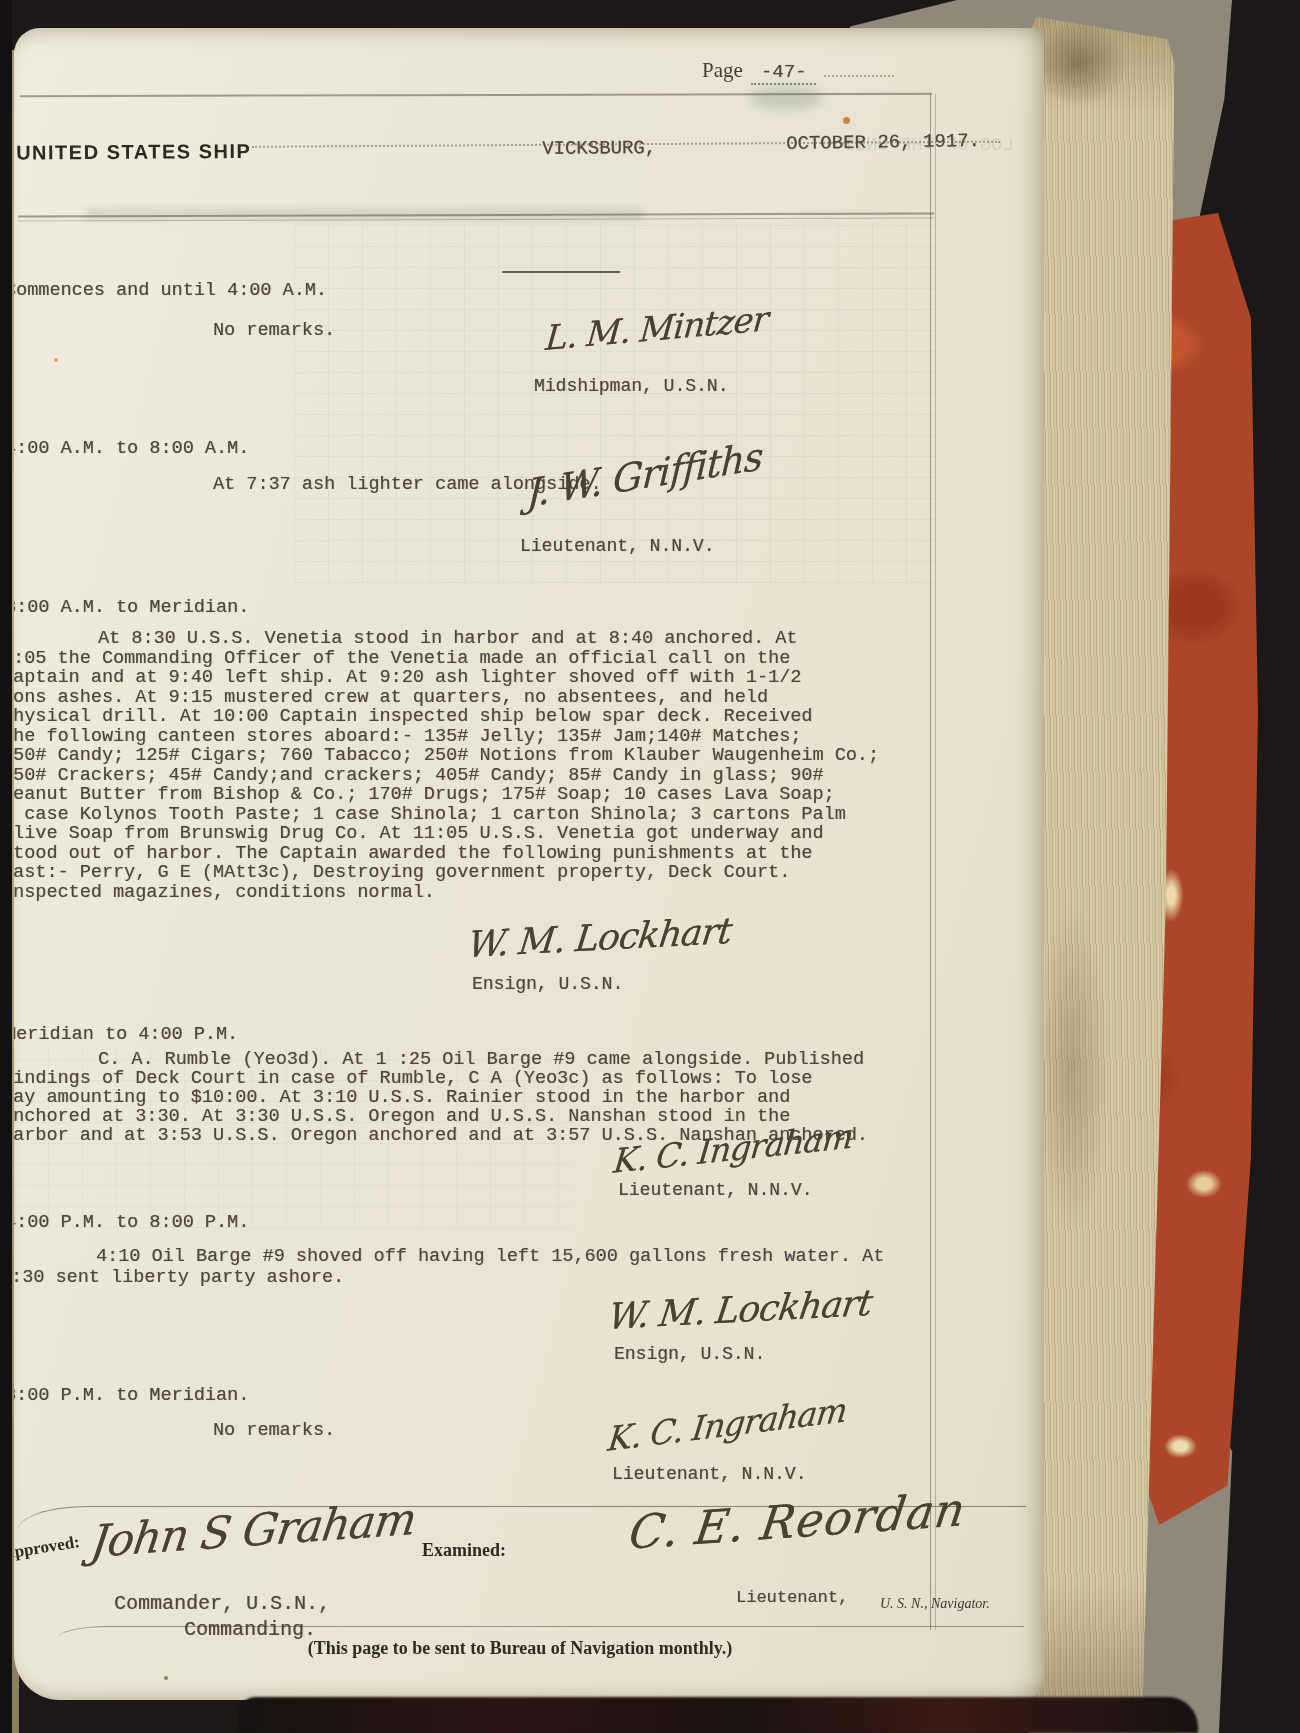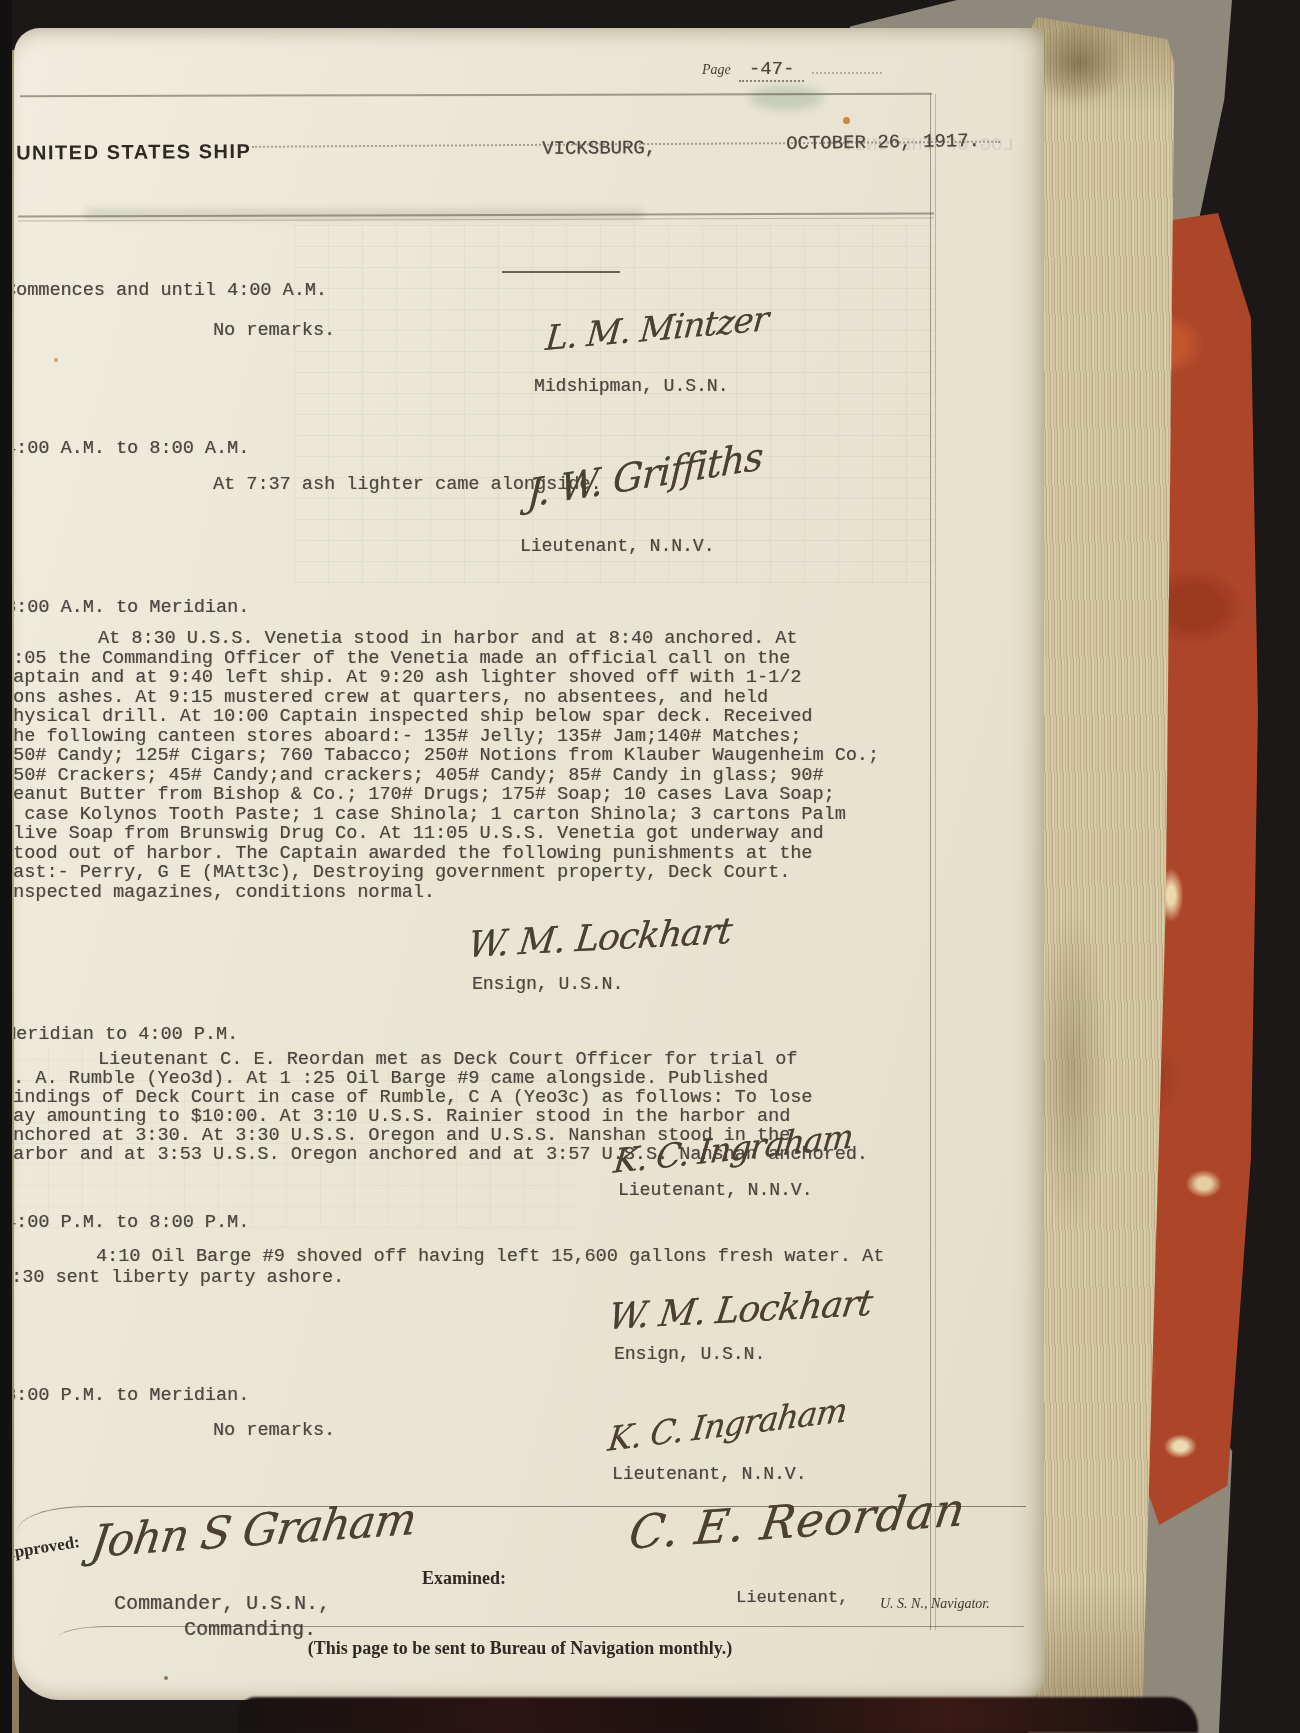--- a/index.html
+++ b/index.html
@@ -92,21 +92,21 @@
     <div class="abs ghostgrid" style="left:280px;top:195px;width:640px;height:360px;"></div>
     <div class="abs ghostgrid" style="left:0;top:1020px;width:560px;height:180px;opacity:.045;"></div>
     <div class="abs ghost" style="left:600px;top:106px;width:400px;font-size:19px;">LOG OF THE UNIT</div>
     <div class="abs smudge" style="left:735px;top:58px;width:74px;height:24px;background:#7e9a84;opacity:.32;"></div>
     <div class="abs smudge" style="left:70px;top:180px;width:560px;height:12px;background:#8a8878;opacity:.2;filter:blur(3px);border-radius:6px;"></div>
     <div class="abs dot" style="left:829px;top:89px;width:7px;height:7px;background:#c07a28;opacity:.85;"></div>
     <div class="abs dot" style="left:40px;top:330px;width:4px;height:4px;background:#b5722a;opacity:.6;"></div>
     <div class="abs dot" style="left:150px;top:1648px;width:4px;height:4px;background:#6a4a22;opacity:.7;"></div>
 
     <div class="abs" style="left:688px;top:30px;display:flex;align-items:baseline;gap:8px;">
-      <span class="serif" style="font-style:italic;font-size:14px;color:#443e36;">Page</span>
+      <span class="serif" style="font-size:21px;color:#443e36;">Page</span>
       <span class="typed dotted" style="font-size:19px;padding:0 10px;">-47-</span>
       <span class="dotted" style="width:70px;opacity:.55;"></span>
     </div>
 
     <div class="abs frame" style="left:6px;top:66px;width:912px;height:1.5px;transform:rotate(-.15deg);"></div>
     <div class="abs frame" style="left:916px;top:66px;width:1.2px;height:1536px;"></div>
     <div class="abs frame" style="left:921px;top:66px;width:1px;height:1536px;opacity:.6;"></div>
 
     <div class="abs" style="left:0;top:104px;width:1010px;transform:rotate(-.4deg);">
       <span class="printed abs" style="left:2px;top:6px;font-size:20px;font-weight:700;letter-spacing:1.5px;">UNITED STATES SHIP</span>
@@ -149,21 +149,20 @@
         <div>Olive Soap from Brunswig Drug Co.  At 11:05 U.S.S. Venetia got underway and</div>
         <div>stood out of harbor.  The Captain awarded the following punishments at the</div>
         <div>mast:- Perry, G E (MAtt3c), Destroying government property, Deck Court.</div>
         <div>Inspected magazines, conditions normal.</div>
       </div>
     <div class="abs sig" style="left:452px;top:896px;font-size:36px;transform:rotate(-3deg) skewX(-10deg);">W. M. Lockhart</div>
     <div class="abs typed" style="left:458px;top:946px;font-size:18px;">Ensign, U.S.N.</div>
 
     <div class="abs typed" style="left:-9px;top:996px;font-size:18.5px;">Meridian to 4:00 P.M.</div>
     <div class="abs para" style="left:-12px;top:1022px;line-height:19px;">
-        <div>Lieutenant C. E. Reordan met as Deck Court Officer for trial of</div>
         <div>C. A. Rumble (Yeo3d).  At 1 :25 Oil Barge #9 came alongside.  Published</div>
         <div>findings of Deck Court in case of Rumble, C A (Yeo3c) as follows:  To lose</div>
         <div>pay amounting to $10:00.  At 3:10 U.S.S. Rainier stood in the harbor and</div>
         <div>anchored at 3:30.  At 3:30  U.S.S. Oregon and U.S.S. Nanshan stood in the</div>
         <div>harbor and at 3:53 U.S.S. Oregon anchored and at 3:57 U.S.S. Nanshan anchored.</div>
       </div>
     <div class="abs sig" style="left:598px;top:1114px;font-size:33px;transform:rotate(-6deg) skewX(-12deg);">K. C. Ingraham</div>
     <div class="abs typed" style="left:604px;top:1152px;font-size:18px;">Lieutenant, N.N.V.</div>
 
     <div class="abs typed" style="left:-9px;top:1184px;font-size:18.5px;">4:00 P.M. to 8:00 P.M.</div>
@@ -179,20 +178,20 @@
         <div>No remarks.</div>
       </div>
     <div class="abs sig" style="left:592px;top:1392px;font-size:33px;transform:rotate(-7deg) skewX(-14deg);">K. C. Ingraham</div>
     <div class="abs typed" style="left:598px;top:1436px;font-size:18px;">Lieutenant, N.N.V.</div>
 
     <div class="abs" style="left:4px;top:1478px;width:1008px;height:30px;border-top:1.5px solid rgba(70,64,52,.6);border-top-left-radius:70px 24px;"></div>
     <div class="abs serif printed" style="left:-12px;top:1510px;font-size:17px;font-weight:700;transform:rotate(-9deg);">Approved:</div>
     <div class="abs sig" style="left:74px;top:1488px;font-size:44px;transform:rotate(-4deg) skewX(-12deg);">John S Graham</div>
     <div class="abs typed" style="left:100px;top:1564px;font-size:20px;">Commander, U.S.N.,</div>
     <div class="abs typed" style="left:170px;top:1590px;font-size:20px;">Commanding.</div>
-    <div class="abs serif printed" style="left:408px;top:1512px;font-size:18px;font-weight:700;margin-top:28px;">Examined:</div>
+    <div class="abs serif printed" style="left:408px;top:1512px;font-size:18px;font-weight:700;">Examined:</div>
     <div class="abs sig" style="left:612px;top:1478px;font-size:46px;letter-spacing:1px;transform:rotate(-4deg) skewX(-12deg);">C. E. Reordan</div>
     <div class="abs typed" style="left:722px;top:1560px;font-size:17px;">Lieutenant,</div>
     <div class="abs serif" style="left:866px;top:1568px;font-size:14px;font-style:italic;color:#3e382e;white-space:nowrap;">U. S. N., Navigator.</div>
     <div class="abs" style="left:44px;top:1598px;width:966px;height:12px;border-top:1px solid rgba(70,64,52,.5);border-top-left-radius:50px 12px;"></div>
     <div class="abs serif printed" style="left:6px;top:1610px;width:1000px;text-align:center;font-size:18px;font-weight:700;">(This page to be sent to Bureau of Navigation monthly.)</div>
   </div>
 </div>
 
 </body></html>

